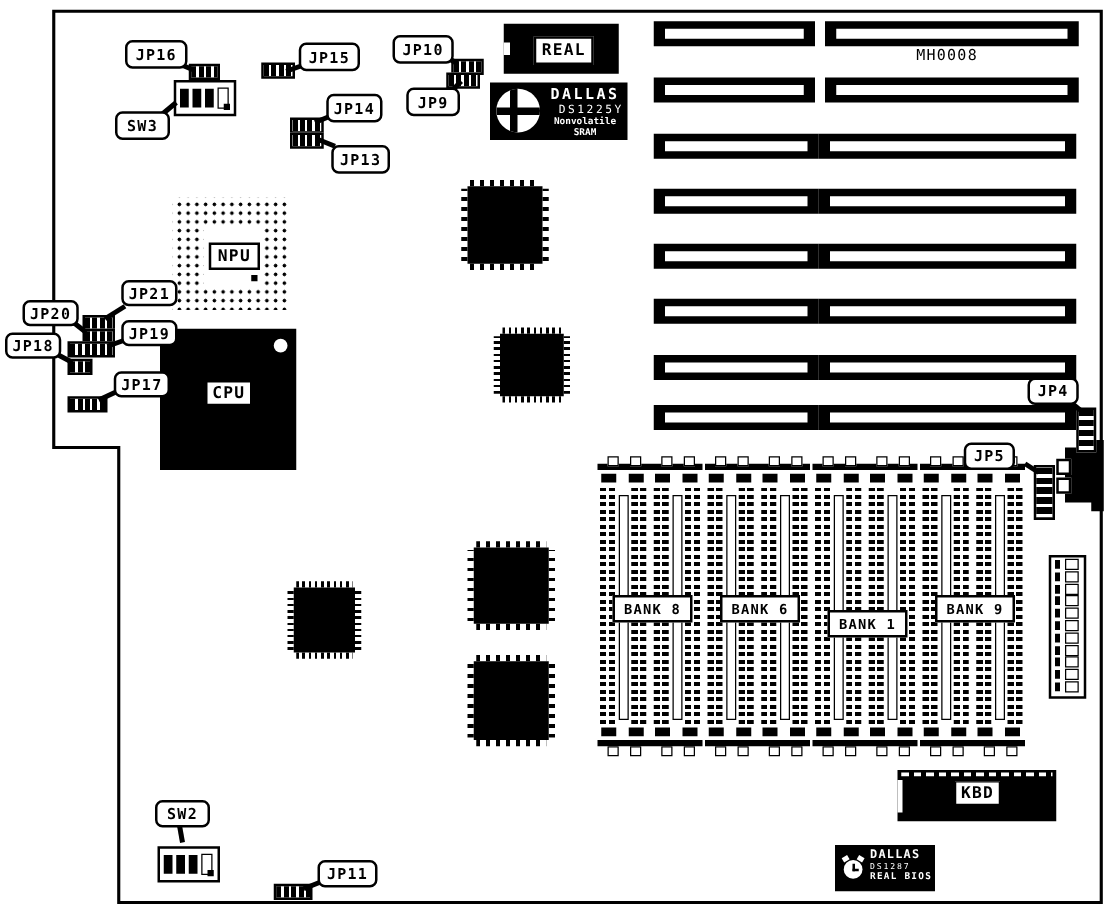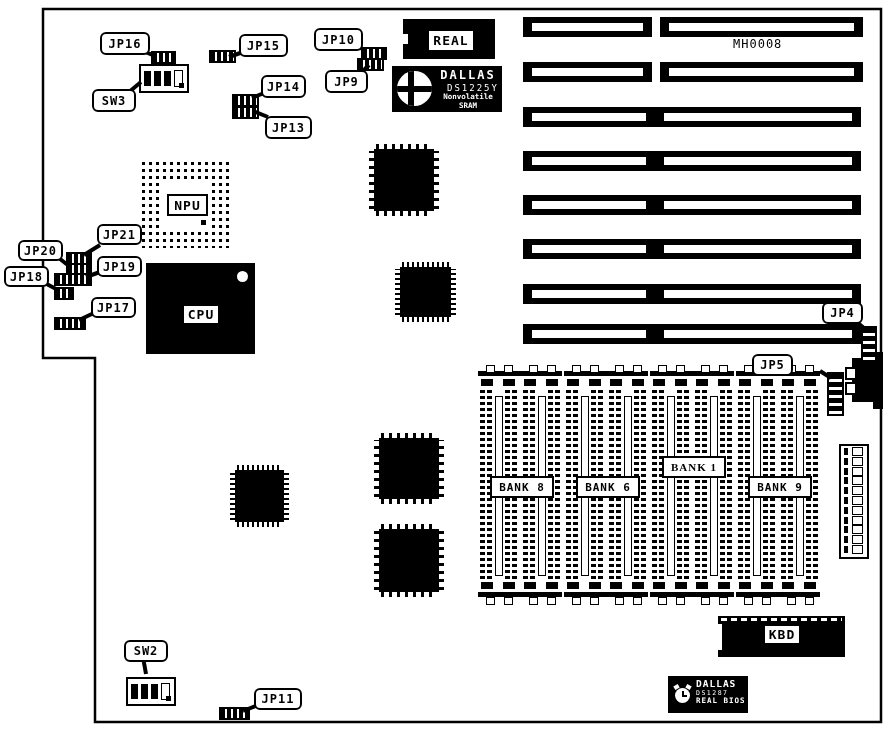--- a/index.html
+++ b/index.html
@@ -127,21 +127,21 @@
 
   <div class="abs" style="left:138px;top:158px;width:94px;height:90px;
               background-image:radial-gradient(circle,#000 1.5px,rgba(0,0,0,0) 1.6px);
               background-size:7px 7px;background-position:2px 2px;">
     <div class="abs" style="left:25px;top:24px;width:46px;height:47px;background:#fff;">
       <div class="abs" style="right:3px;bottom:4px;width:5px;height:5px;background:#000;"></div>
     </div>
   </div>
   <div class="chiplabel" style="left:167px;top:194px;width:37px;height:18px;">NPU</div>
 
-  <div class="blackchip" style="left:146px;top:263px;width:109px;height:91px;">
+  <div class="blackchip" style="left:128px;top:263px;width:109px;height:113px;">
     <div class="abs" style="right:7px;top:8px;width:11px;height:11px;background:#fff;border-radius:50%;"></div>
     <div class="abs" style="left:38px;top:43px;width:34px;height:17px;background:#fff;display:flex;align-items:center;justify-content:center;font:bold 13px 'DejaVu Sans Mono',monospace;letter-spacing:1px;color:#000;">CPU</div>
   </div>
 
   <div id="gen">
       <div class="qfp" style="left:374px;top:149px;width:60px;height:62px;">
         <div class="pinstrip" style="left:2px;right:2px;top:-5px;height:5px;background-image:repeating-linear-gradient(90deg,#000 0 3px,rgba(0,0,0,0) 3px 8px);"></div>
         <div class="pinstrip" style="left:2px;right:2px;bottom:-5px;height:5px;background-image:repeating-linear-gradient(90deg,#000 0 3px,rgba(0,0,0,0) 3px 8px);"></div>
         <div class="pinstrip" style="top:2px;bottom:2px;left:-5px;width:5px;background-image:repeating-linear-gradient(0deg,#000 0 3px,rgba(0,0,0,0) 3px 8px);"></div>
         <div class="pinstrip" style="top:2px;bottom:2px;right:-5px;width:5px;background-image:repeating-linear-gradient(0deg,#000 0 3px,rgba(0,0,0,0) 3px 8px);"></div>
@@ -267,21 +267,21 @@
       <div class="tabmark" style="left:719px;top:365px;width:7px;height:6px;"></div>
       <div class="tabmark" style="left:701px;top:597px;width:7px;height:6px;"></div>
       <div class="tabmark" style="left:719px;top:597px;width:7px;height:6px;"></div>
       <div class="clipmark" style="left:696px;top:379px;width:12px;height:7px;"></div>
       <div class="clipmark" style="left:718px;top:379px;width:12px;height:7px;"></div>
       <div class="clipmark" style="left:696px;top:582px;width:12px;height:7px;"></div>
       <div class="clipmark" style="left:718px;top:582px;width:12px;height:7px;"></div>
       <div class="pincol" style="left:695px;top:390px;width:12px;height:190px;"></div>
       <div class="pincol" style="left:720px;top:390px;width:12px;height:190px;"></div>
       <div class="centerbar" style="left:710px;top:396px;width:6px;height:178px;"></div>
-      <div class="banklabel" style="left:662px;top:456px;width:60px;height:18px;font-family:Liberation Serif, serif;">BANK 1</div>
+      <div class="banklabel" style="left:662px;top:488px;width:60px;height:18px;">BANK 1</div>
       <div class="bankbar" style="left:736px;top:371px;width:84px;height:5px;"></div>
       <div class="bankbar" style="left:736px;top:592px;width:84px;height:5px;"></div>
       <div class="tabmark" style="left:744px;top:365px;width:7px;height:6px;"></div>
       <div class="tabmark" style="left:762px;top:365px;width:7px;height:6px;"></div>
       <div class="tabmark" style="left:744px;top:597px;width:7px;height:6px;"></div>
       <div class="tabmark" style="left:762px;top:597px;width:7px;height:6px;"></div>
       <div class="clipmark" style="left:739px;top:379px;width:12px;height:7px;"></div>
       <div class="clipmark" style="left:761px;top:379px;width:12px;height:7px;"></div>
       <div class="clipmark" style="left:739px;top:582px;width:12px;height:7px;"></div>
       <div class="clipmark" style="left:761px;top:582px;width:12px;height:7px;"></div>
@@ -382,16 +382,16 @@
   <div class="callout" style="left:261px;top:75px;width:41px;height:19px;">JP14</div>
   <div class="callout" style="left:265px;top:116px;width:43px;height:19px;">JP13</div>
   <div class="callout" style="left:314px;top:28px;width:45px;height:19px;">JP10</div>
   <div class="callout" style="left:325px;top:70px;width:39px;height:19px;">JP9</div>
   <div class="callout" style="left:97px;top:224px;width:41px;height:17px;">JP21</div>
   <div class="callout" style="left:18px;top:240px;width:41px;height:17px;">JP20</div>
   <div class="callout" style="left:97px;top:256px;width:41px;height:17px;">JP19</div>
   <div class="callout" style="left:4px;top:266px;width:41px;height:17px;">JP18</div>
   <div class="callout" style="left:91px;top:297px;width:41px;height:17px;">JP17</div>
   <div class="callout" style="left:822px;top:302px;width:37px;height:18px;">JP4</div>
-  <div class="callout" style="left:752px;top:354px;width:37px;height:18px;text-align:right;">JP5</div>
+  <div class="callout" style="left:771px;top:354px;width:37px;height:18px;text-align:right;">JP5</div>
   <div class="callout" style="left:124px;top:640px;width:40px;height:18px;">SW2</div>
   <div class="callout" style="left:254px;top:688px;width:44px;height:18px;">JP11</div>
 </div>
 
 </body></html>

